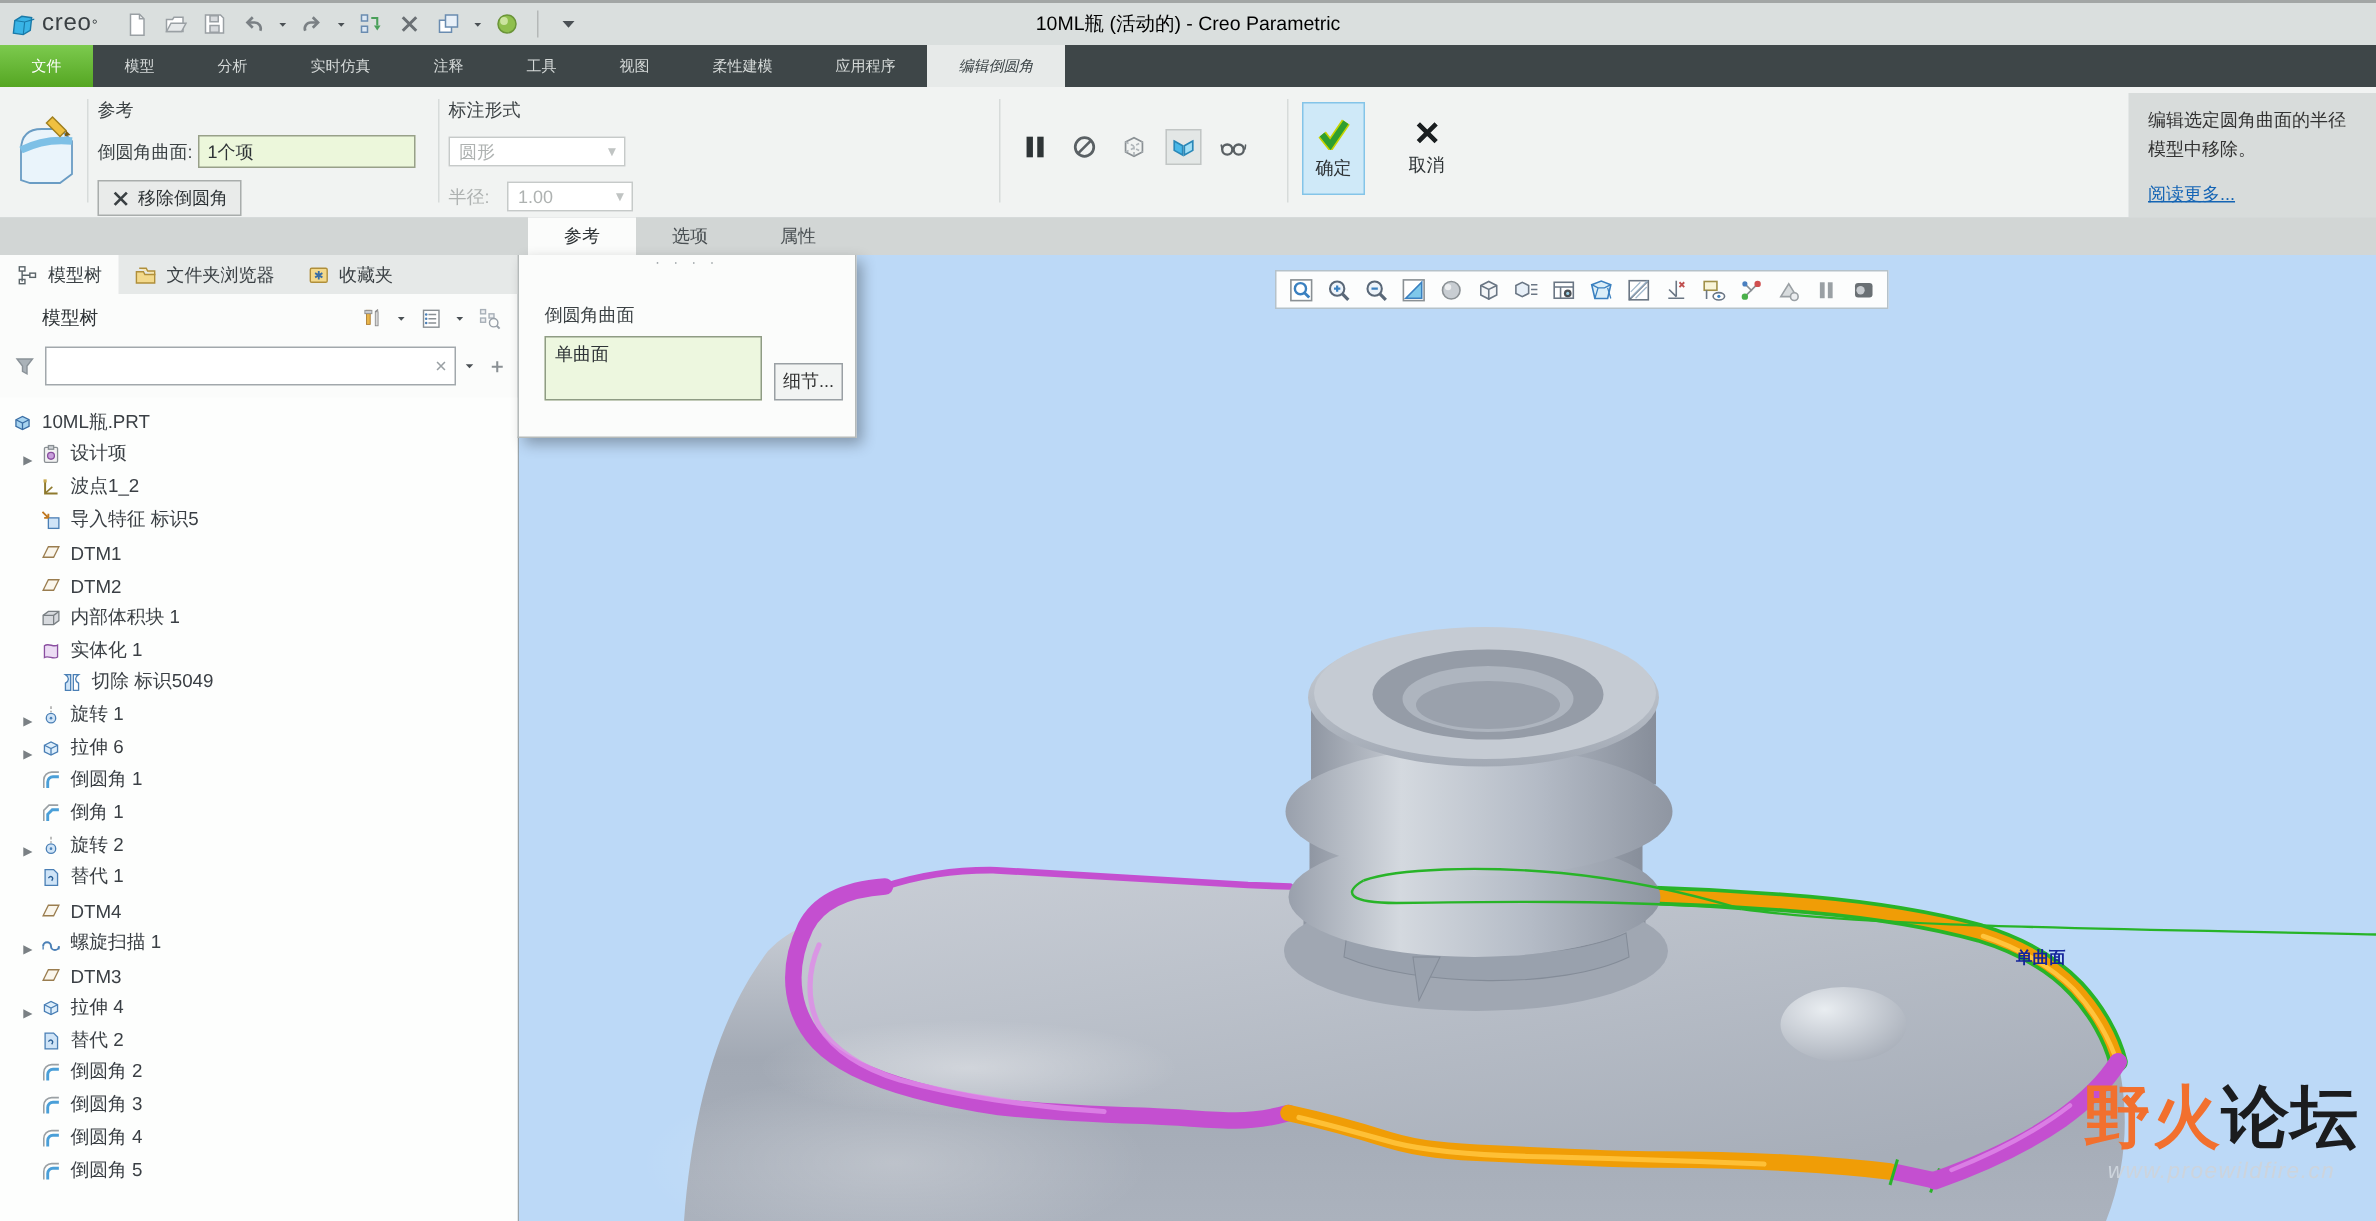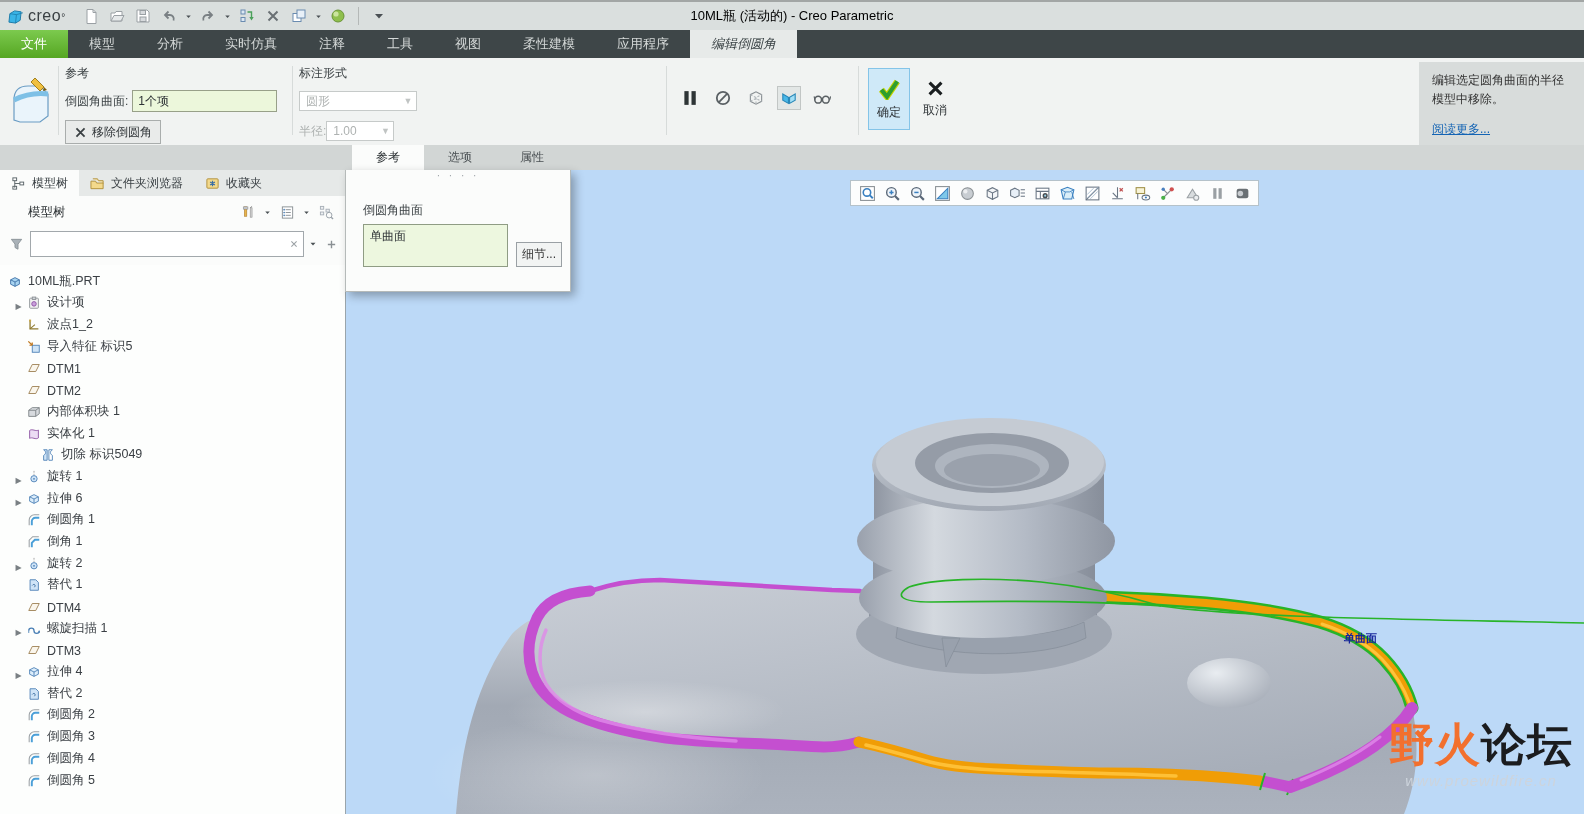--- a/index.html
+++ b/index.html
@@ -13,45 +13,45 @@
   .logo-text{font-size:16px;color:#3a4043;letter-spacing:.5px;}
   .logo-mark{font-size:10px;color:#3a4043;vertical-align:super;}
   #qat{display:flex;align-items:center;gap:2px;}
   .qicon{width:24px;height:24px;display:flex;align-items:center;justify-content:center;border-radius:2px;}
   .qdd{width:11px;height:24px;display:flex;align-items:center;justify-content:center;}
   .qdiv{width:1px;height:18px;background:#b4b8b7;margin:0 6px;}
   #title{position:absolute;left:420px;right:420px;text-align:center;font-size:13px;color:#000000;
          white-space:nowrap;overflow:hidden;}
   
   #tabrow{position:absolute;top:30px;left:0;right:0;height:28px;background:#3e4648;display:flex;align-items:stretch;}
-  .rtab{padding:0 21px;display:flex;align-items:center;font-size:13px;color:#d5d9d8;cursor:default;}
+  .rtab{padding:0 21px;display:flex;align-items:center;font-size:10px;color:#d5d9d8;cursor:default;}
   .rtab.file{background:linear-gradient(#7cca4e,#55a622);color:#fff;}
   .rtab.contextual{background:#e7eae9;color:#3a4245;font-style:italic;}
   
   #ribbon{position:absolute;top:58px;left:0;right:0;height:87px;background:#f1f3f2;border-bottom:1px solid #c6cac9;box-sizing:content-box;}
   .vsep{position:absolute;top:8px;bottom:10px;width:1px;background:#d7dbda;}
   #feat-icon{position:absolute;left:8px;top:12px;}
   .group-title{font-size:12px;color:#3c4245;}
   #grp-ref{position:absolute;left:65px;top:7px;width:220px;}
   .ref-row{display:flex;align-items:center;margin-top:8px;font-size:12px;color:#3c4245;}
   #surface-field{margin-left:4px;width:133px;height:18px;background:#ecf7db;border:1px solid #98a089;
                  font-size:12px;color:#2e3336;padding:1px 5px;display:flex;align-items:center;}
   #remove-btn{margin-top:8px;display:inline-flex;align-items:center;gap:5px;height:22px;padding:0 8px;
               background:#e9ebea;border:1px solid #a9adac;font-size:12px;color:#2e3336;cursor:default;}
   #grp-dim{position:absolute;left:299px;top:7px;width:130px;}
   .combo{display:flex;align-items:center;background:#fff;border:1px solid #c6cac9;height:20px;box-sizing:border-box;}
   .combo .cval{flex:1;font-size:12px;color:#aeb2b1;padding:0 6px;}
   .combo .carr{width:16px;text-align:center;color:#c0c4c3;font-size:9px;}
   #shape-combo{margin-top:9px;width:118px;}
   .dim-row{display:flex;align-items:center;margin-top:10px;font-size:12px;color:#aeb2b1;}
-  #radius-combo{margin-left:0;width:68px;}
+  #radius-combo{margin-left:12px;width:84px;}
   #preview-strip{position:absolute;left:678px;top:28px;display:flex;align-items:center;gap:9px;}
   .pv-icon{width:24px;height:24px;display:flex;align-items:center;justify-content:center;}
   .pv-icon.pressed{background:#e3e7e6;border:1px solid #c2c6c5;box-sizing:border-box;}
-  #grp-actions{position:absolute;left:868px;top:10px;display:flex;gap:4px;}
+  #grp-actions{position:absolute;left:868px;top:10px;display:flex;gap:20px;}
   .act-btn{width:42px;height:62px;display:flex;flex-direction:column;align-items:center;justify-content:center;
            gap:4px;font-size:12px;color:#2e3336;cursor:default;}
   .act-btn.ok{background:#cfe9f8;border:1px solid #84c4e8;box-sizing:border-box;}
   #help-panel{position:absolute;right:0;top:4px;width:165px;height:83px;background:#d8dcdb;
               padding:9px 0 0 13px;box-sizing:border-box;font-size:12px;color:#333;line-height:1.55;
               white-space:nowrap;overflow:hidden;}
   #help-link{color:#1464b4;text-decoration:underline;display:inline-block;margin-top:12px;cursor:pointer;}
   
   #dashtabs{position:absolute;top:145px;left:0;right:0;height:25px;background:#d2d6d5;display:flex;padding-left:352px;box-sizing:border-box;}
   .dtab{width:72px;display:flex;align-items:center;justify-content:center;font-size:12px;color:#4a5053;cursor:default;}

